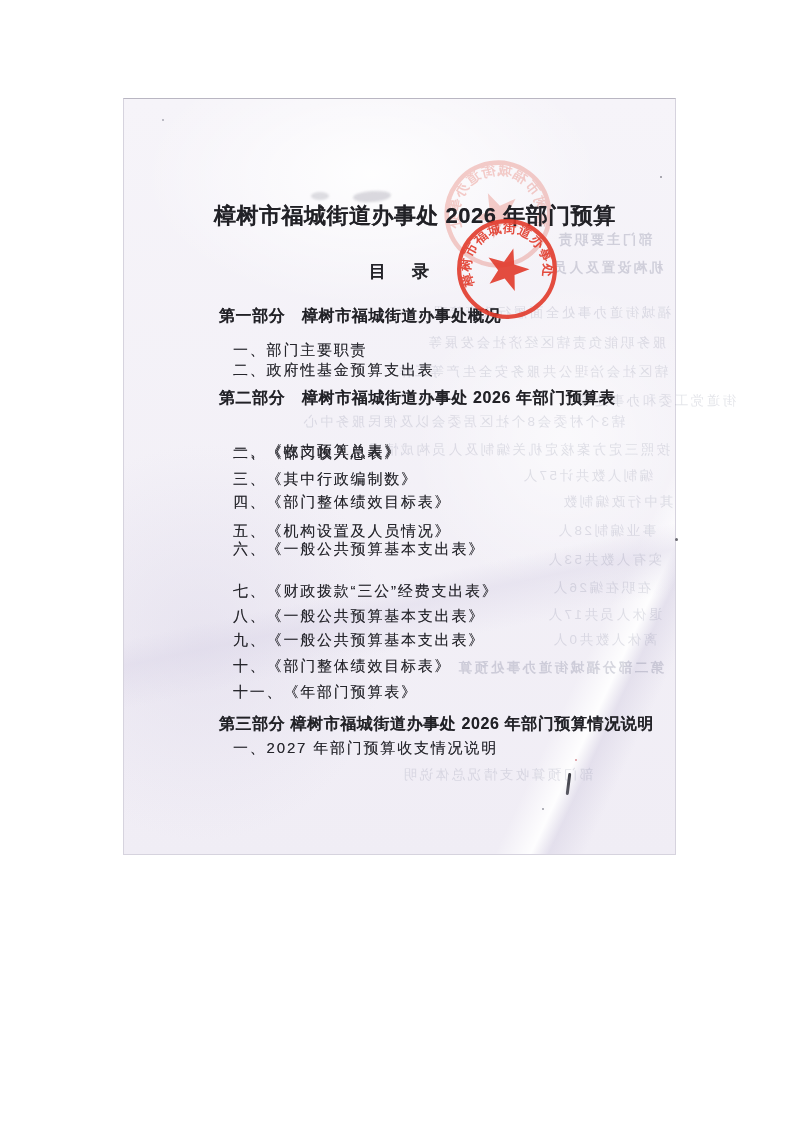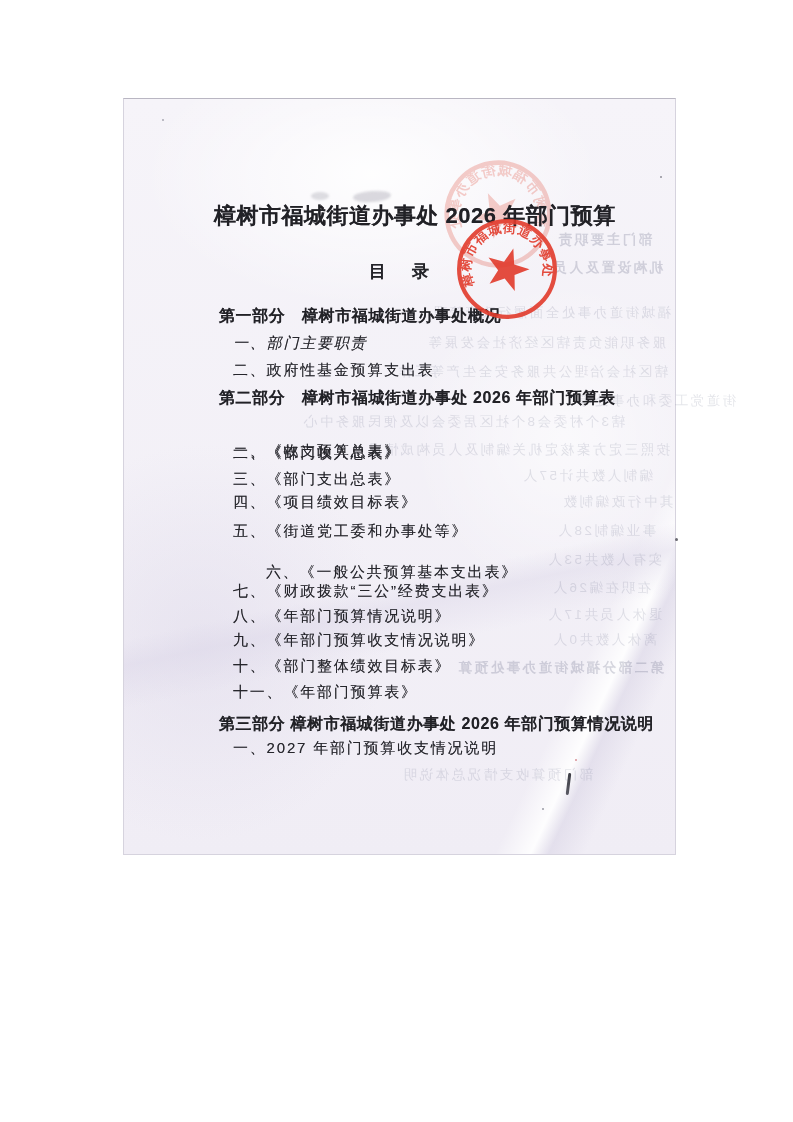--- a/index.html
+++ b/index.html
@@ -101,32 +101,32 @@
 
   <h1 class="doc-title">樟树市福城街道办事处 2026 年部门预算</h1>
 
   <div class="toc-heading">
     <span>目</span>
     <span>录</span>
   </div>
 
   <div>
     <div class="toc-line section" style="top:207px;">第一部分　樟树市福城街道办事处概况</div>
-    <div class="toc-line item" style="top:235px;font-style:italic;">一、部门主要职责</div>
+    <div class="toc-line item" style="top:242px;">一、部门主要职责</div>
     <div class="toc-line item" style="top:262px;">二、政府性基金预算支出表</div>
     <div class="toc-line section" style="top:289px;">第二部分　樟树市福城街道办事处 2026 年部门预算表</div>
     <div class="toc-line item" style="top:317px;margin-top:26px;">一、《收支预算总表》</div>
     <div class="toc-line item" style="top:345px;">二、《部门收入总表》</div>
-    <div class="toc-line item" style="top:371px;">三、《部门支出总表》</div>
-    <div class="toc-line item" style="top:394px;">四、《项目绩效目标表》</div>
-    <div class="toc-line item" style="top:423px;">五、《街道党工委和办事处等》</div>
-    <div class="toc-line item" style="top:464px;margin-left:33px;">六、《一般公共预算基本支出表》</div>
+    <div class="toc-line item" style="top:371px;">三、《其中行政编制数》</div>
+    <div class="toc-line item" style="top:394px;">四、《部门整体绩效目标表》</div>
+    <div class="toc-line item" style="top:423px;">五、《机构设置及人员情况》</div>
+    <div class="toc-line item" style="top:441px;">六、《一般公共预算基本支出表》</div>
     <div class="toc-line item" style="top:483px;">七、《财政拨款“三公”经费支出表》</div>
-    <div class="toc-line item" style="top:508px;">八、《年部门预算情况说明》</div>
-    <div class="toc-line item" style="top:532px;">九、《年部门预算收支情况说明》</div>
+    <div class="toc-line item" style="top:508px;">八、《一般公共预算基本支出表》</div>
+    <div class="toc-line item" style="top:532px;">九、《一般公共预算基本支出表》</div>
     <div class="toc-line item" style="top:558px;">十、《部门整体绩效目标表》</div>
     <div class="toc-line item" style="top:584px;">十一、《年部门预算表》</div>
     <div class="toc-line section" style="top:615px;">第三部分 樟树市福城街道办事处 2026 年部门预算情况说明</div>
     <div class="toc-line item" style="top:640px;">一、2027 年部门预算收支情况说明</div>
   </div>
 
   <svg class="seal-main" width="112" height="112" viewBox="-55 -55 110 110">
     <defs>
       <path id="sealArcA" d="M -33.8 12.3 A 36 36 0 1 1 33.8 12.3" fill="none"></path>
     </defs>

